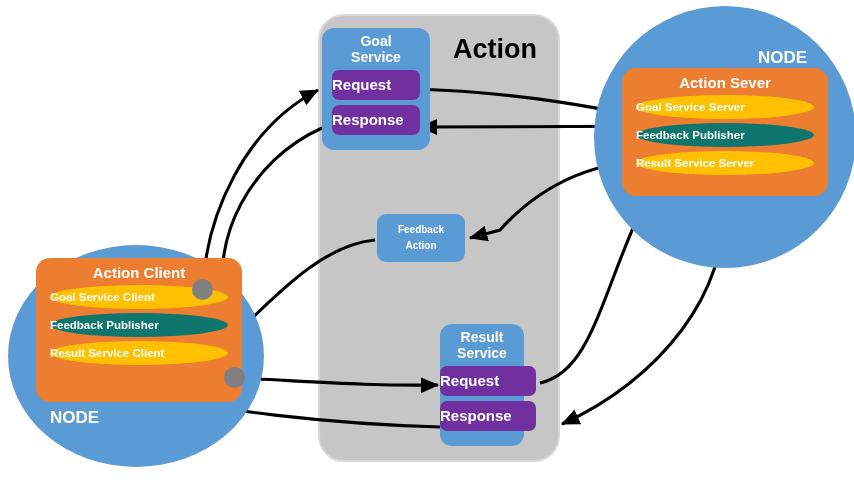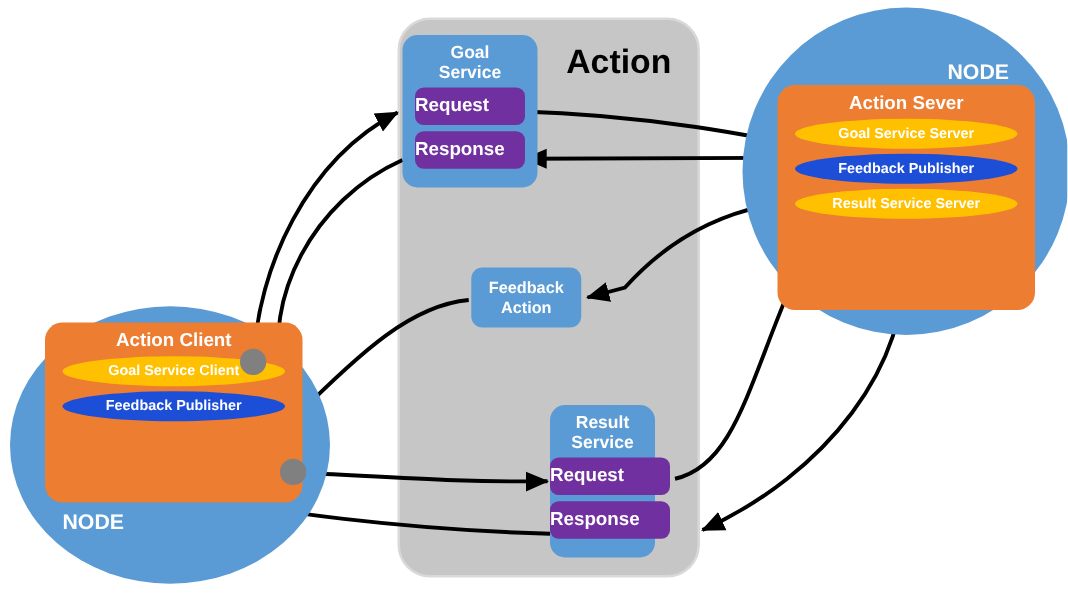--- a/index.html
+++ b/index.html
@@ -15,39 +15,39 @@
   .service-box{background:#5b9bd5;border-radius:12px;box-sizing:border-box;}
   .service-title{color:#ffffff;font-weight:bold;font-size:14px;text-align:center;
       line-height:16px;padding-top:5px;}
   .pill{margin:5px auto 0;width:88px;height:30px;background:#7030a0;border-radius:7px;
       color:#ffffff;font-weight:bold;font-size:15px;text-align:left;line-height:30px;}
   #goal-service{left:322px;top:28px;width:108px;height:122px;}
   #result-service{left:440px;top:324px;width:84px;height:122px;}
   #result-service .pill{width:96px;}
   
   #feedback-topic{left:377px;top:214px;width:88px;height:48px;background:#5b9bd5;
-      border-radius:9px;color:#ffffff;font-weight:bold;font-size:13px;text-align:center;
+      border-radius:9px;color:#ffffff;font-weight:bold;font-size:10px;text-align:center;
       line-height:16px;padding-top:8px;box-sizing:border-box;}
   
   .node-circle{border-radius:50%;background:#5b9bd5;}
   #server-node{left:594px;top:6px;width:262px;height:262px;}
   #client-node{left:8px;top:245px;width:256px;height:222px;}
   .node-label{position:absolute;color:#ffffff;font-weight:bold;font-size:17px;}
   #server-node-label{left:758px;top:48px;}
   #client-node-label{left:50px;top:408px;}
   
   .action-panel{position:absolute;background:#ed7d31;border-radius:14px;}
-  #server-panel{left:622px;top:68px;width:206px;height:180px;}
+  #server-panel{left:622px;top:68px;width:206px;height:128px;}
   #client-panel{left:36px;top:258px;width:206px;height:144px;}
   .panel-title{color:#ffffff;font-weight:bold;font-size:15px;text-align:center;
       padding-top:6px;}
   .ellipse{margin:4px auto 0;width:178px;height:24px;border-radius:50%;
-      color:#ffffff;font-weight:bold;font-size:11.5px;text-align:center;line-height:24px;}
+      color:#ffffff;font-weight:bold;font-size:11.5px;line-height:24px;}
   .e-yellow{background:#ffc000;}
-  .e-green{background:#1d4ed8;}
+  .e-green{background:#0f766e;}
   
   .dot{position:absolute;width:21px;height:21px;border-radius:50%;background:#808080;}
   #dot-goal-client{left:192px;top:279px;}
   #dot-result-client{left:224px;top:367px;}
   
   #arrows{position:absolute;left:0;top:0;width:854px;height:480px;}
 </style>
 </head>
 <body>
 
@@ -117,18 +117,19 @@
     <div class="ellipse e-green">Feedback Publisher</div>
     <div class="ellipse e-yellow">Result Service Server</div>
   </div>
 
   <div class="abs node-circle" id="client-node"></div>
   <div class="node-label" id="client-node-label">NODE</div>
   <div class="action-panel" id="client-panel">
     <div class="panel-title">Action Client</div>
     <div class="ellipse e-yellow">Goal Service Client</div>
     <div class="ellipse e-green">Feedback Publisher</div>
+    <div class="ellipse e-yellow">Result Service Client</div>
   </div>
 
   <div class="dot" id="dot-goal-client"></div>
   <div class="dot" id="dot-result-client"></div>
 
 </div>
 
 </body></html>

